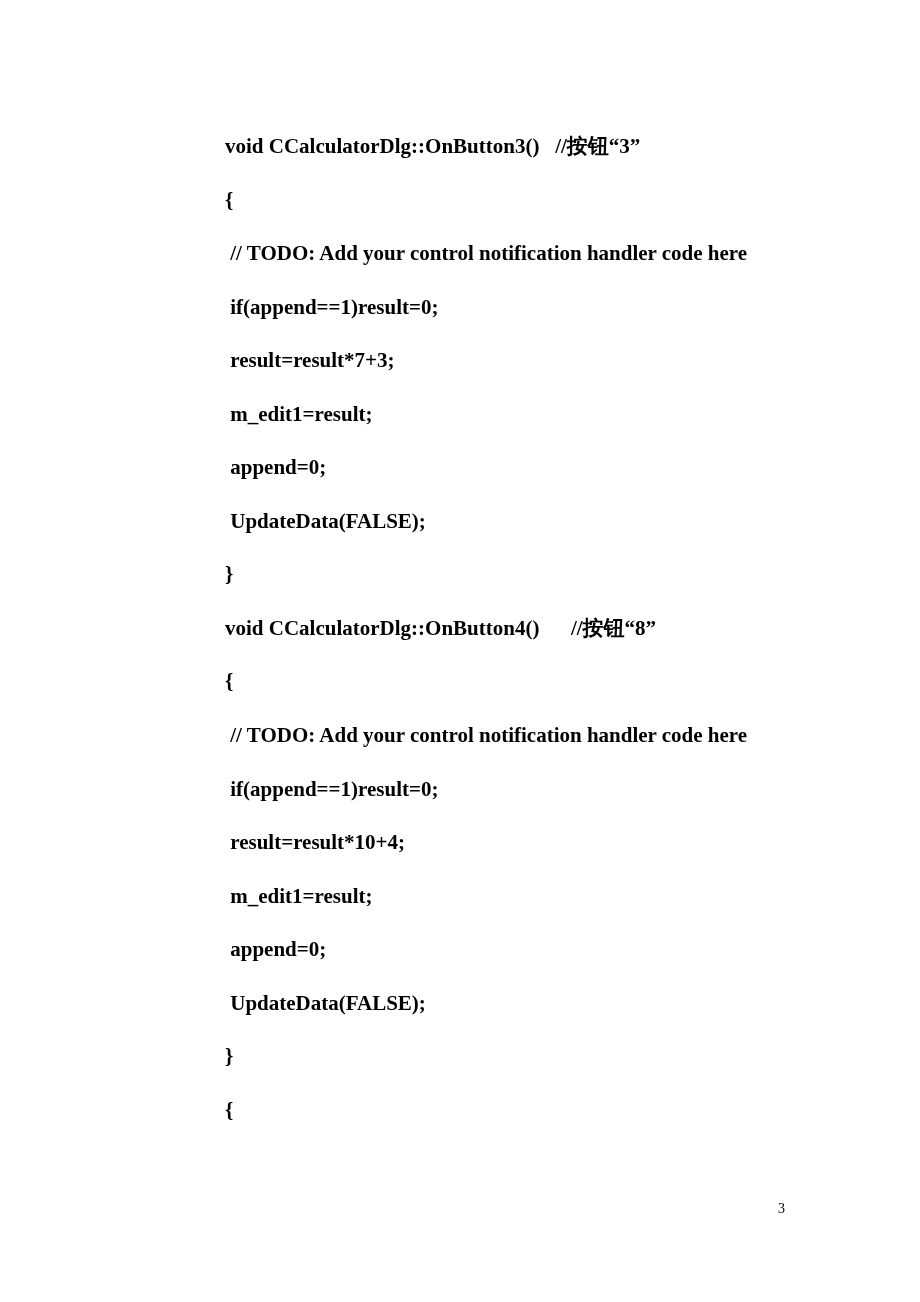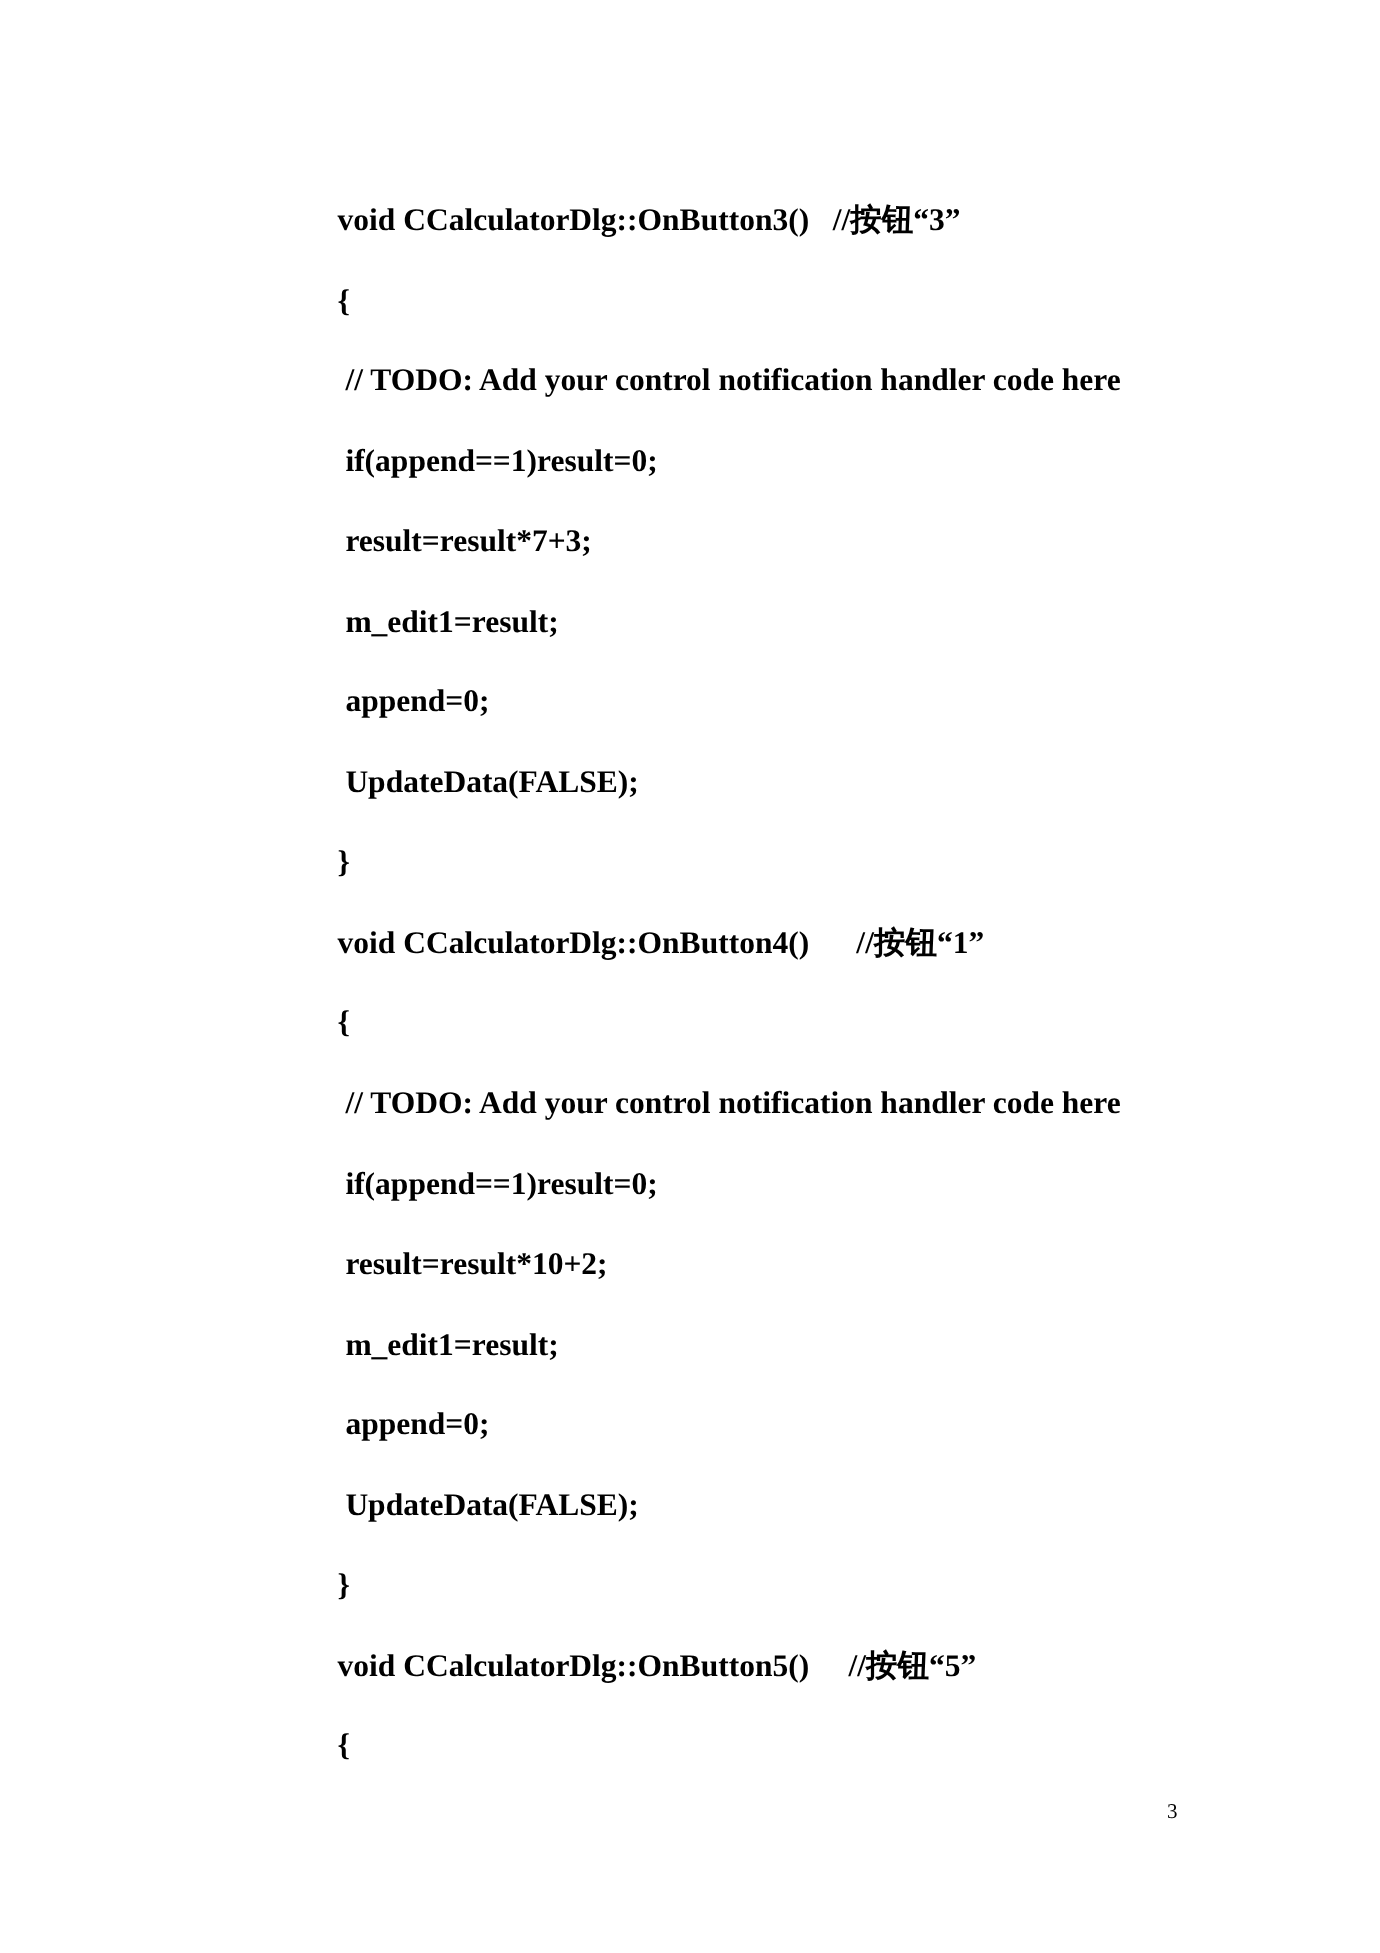--- a/index.html
+++ b/index.html
@@ -45,26 +45,25 @@
   <div class="code-block">
     <p>void CCalculatorDlg::OnButton3()   //按钮“3”</p>
     <p>{</p>
     <p> // TODO: Add your control notification handler code here</p>
     <p> if(append==1)result=0;</p>
     <p> result=result*7+3;</p>
     <p> m_edit1=result;</p>
     <p> append=0;</p>
     <p> UpdateData(FALSE);</p>
     <p>}</p>
-    <p>void CCalculatorDlg::OnButton4()      //按钮“1”</p>
+    <p>void CCalculatorDlg::OnButton4()      //按钮“8”</p>
     <p>{</p>
     <p> // TODO: Add your control notification handler code here</p>
     <p> if(append==1)result=0;</p>
-    <p> result=result*10+2;</p>
+    <p> result=result*10+4;</p>
     <p> m_edit1=result;</p>
     <p> append=0;</p>
     <p> UpdateData(FALSE);</p>
     <p>}</p>
-    <p>void CCalculatorDlg::OnButton5()     //按钮“5”</p>
     <p>{</p>
   </div>
   <div class="page-number">3</div>
 </div>
 
 </body></html>

